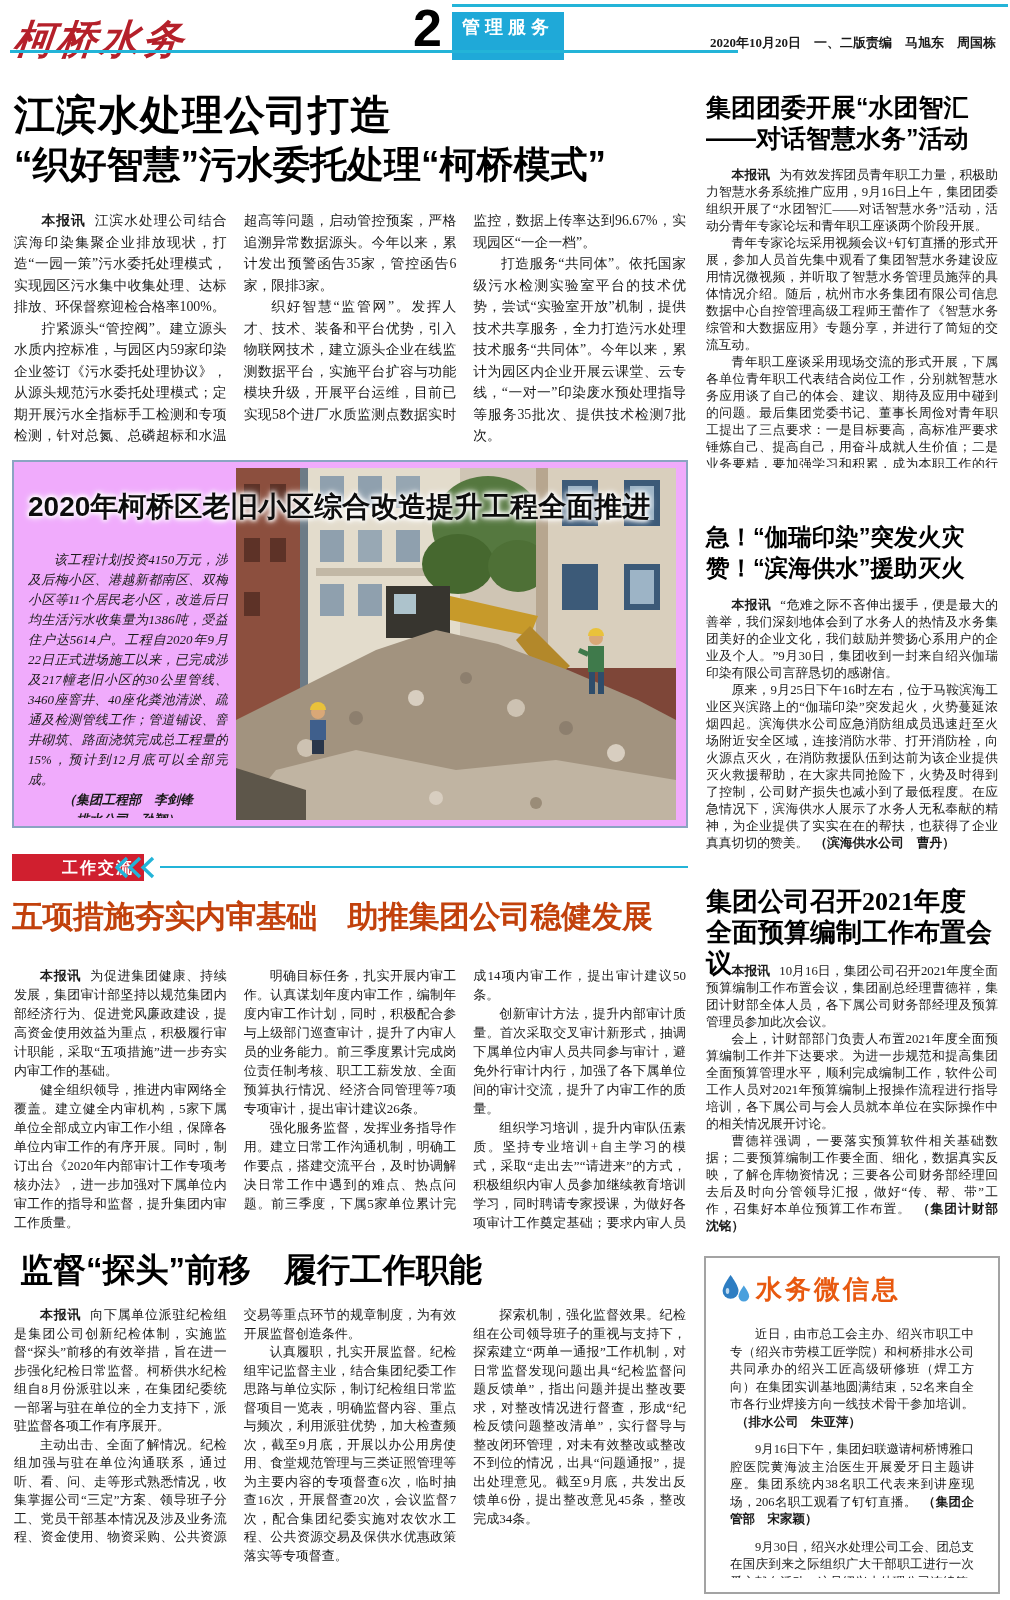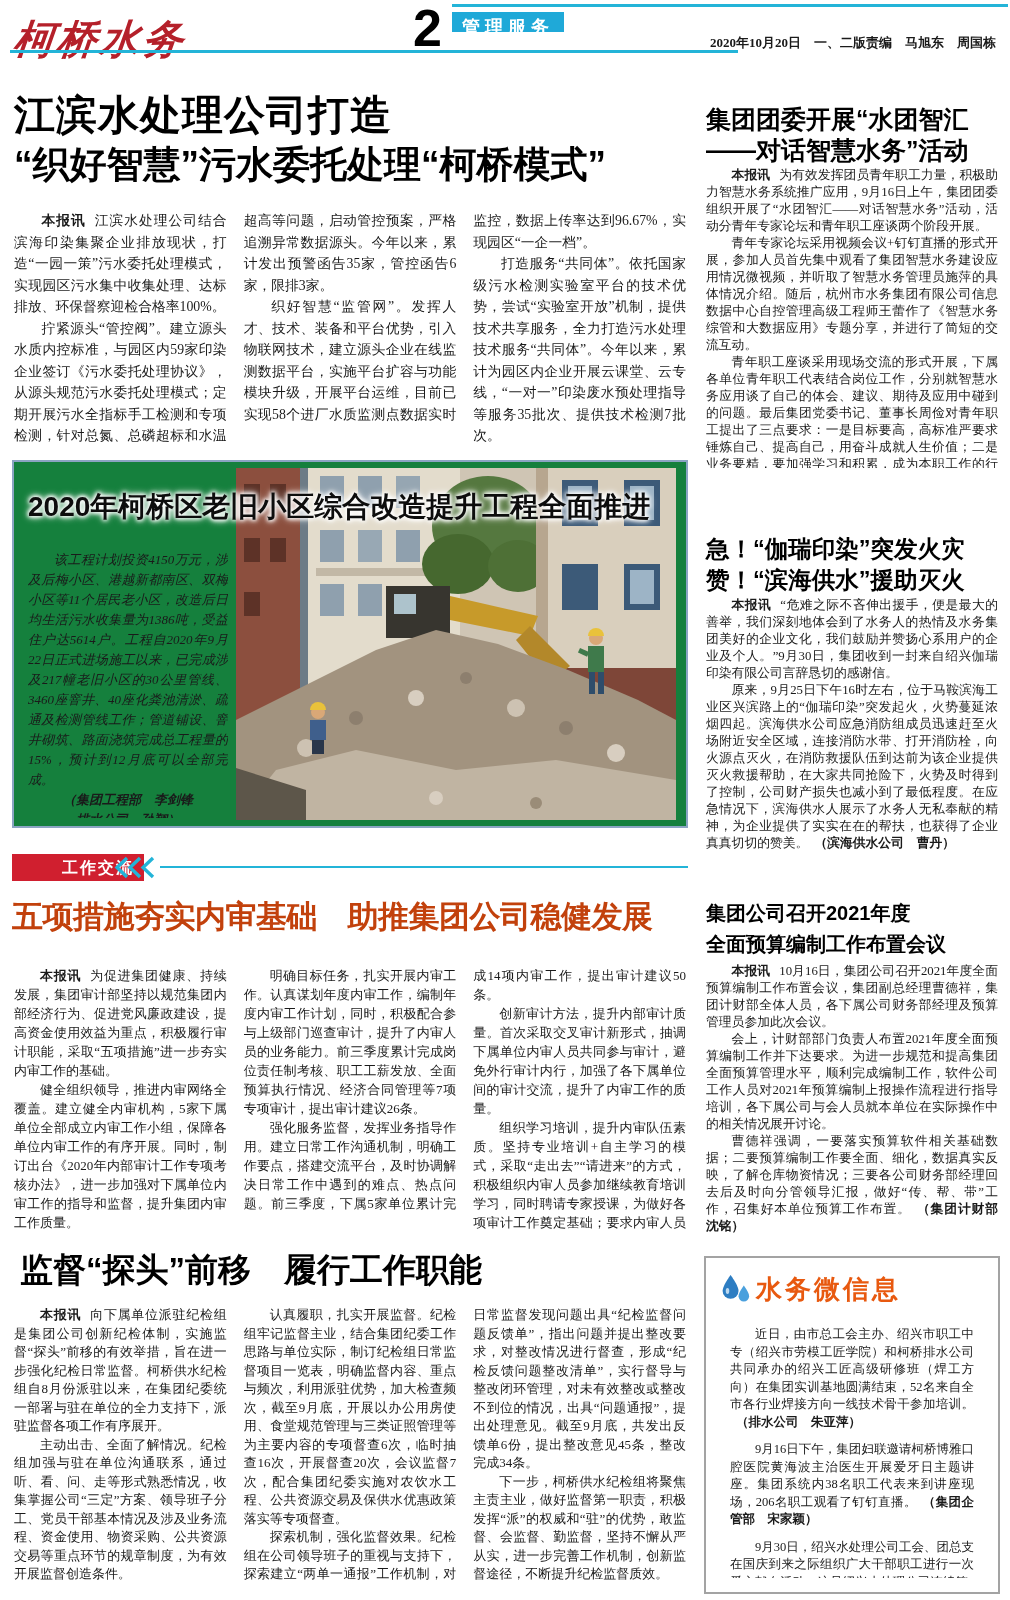--- a/index.html
+++ b/index.html
@@ -6,40 +6,40 @@
   body{width:1010px;height:1600px;background:#ffffff;position:relative;overflow:hidden;
        font-family:"Liberation Serif","DejaVu Serif",serif;color:#1a1a1a;}
   .abs{position:absolute;}
   .sans{font-family:"Liberation Sans","DejaVu Sans",sans-serif;}
 
   
   .masthead{left:14px;top:12px;font-size:40px;font-weight:bold;font-style:italic;
             color:#b5202a;letter-spacing:3px;transform:skewX(-6deg);}
   .top-rule{left:452px;top:4px;width:556px;height:3px;background:#23b4d8;}
   .page-num{left:413px;top:0px;font-size:52px;font-weight:900;color:#000;line-height:56px;}
-  .section-badge{left:452px;top:12px;width:112px;height:20px;background:#1fa9d8;color:#fff;
+  .section-badge{left:452px;top:12px;width:112px;height:48px;background:#1fa9d8;color:#fff;
                  font-weight:bold;font-size:18px;letter-spacing:5px;text-align:center;line-height:31px;}
   .date-line{right:14px;top:34px;font-size:13px;font-weight:bold;}
   .header-rule{left:10px;top:50px;width:728px;height:3px;background:#23b4d8;}
 
   
   .bp{margin:0;text-indent:2em;text-align:justify;}
   .byline{margin:0;text-align:center;font-weight:bold;}
   .byline-inline{font-weight:bold;margin-left:6px;}
   .lead{font-family:"Liberation Sans","DejaVu Sans",sans-serif;font-weight:bold;margin-right:9px;}
   .cols3{column-count:3;column-gap:17px;overflow:hidden;}
 
   
   .a1-title{left:14px;top:90px;width:674px;font-weight:900;color:#000;}
   .a1-l1{font-size:41px;line-height:50px;letter-spacing:1px;}
   .a1-l2{font-size:37px;line-height:50px;}
   .a1-body{left:14px;top:210px;width:672px;height:238px;font-size:13.8px;line-height:21.5px;}
 
   
-  .reno-box{left:12px;top:460px;width:672px;height:364px;border:2px solid #8ba4c2;background:#15803d;}
+  .reno-box{left:12px;top:460px;width:672px;height:364px;border:2px solid #8ba4c2;background:#f0abfc;}
   .reno-photo{position:absolute;left:222px;top:6px;width:440px;height:352px;}
   .reno-title{position:absolute;left:14px;top:26px;width:648px;font-weight:900;font-size:28px;
               color:#0d0d0d;z-index:3;white-space:nowrap;
               text-shadow:0 0 4px #fff,0 0 4px #fff,0 0 6px #fff,0 0 8px #fff;}
   .reno-text{position:absolute;left:14px;top:88px;width:200px;height:268px;overflow:hidden;
              font-style:italic;font-size:13px;line-height:20px;}
 
   
   .sec-label{left:12px;top:854px;width:92px;height:27px;background:#d01f2f;color:#fff;
              font-weight:bold;font-size:16px;text-align:center;line-height:27px;letter-spacing:2px;padding-left:40px;}
@@ -49,24 +49,24 @@
   
   .a2-title{left:12px;top:896px;width:676px;font-weight:900;font-size:31px;letter-spacing:-0.5px;
             color:#c2410c;white-space:nowrap;}
   .a2-body{left:14px;top:966px;width:672px;height:268px;font-size:13px;line-height:19px;}
 
   
   .a4-title{left:20px;top:1248px;width:668px;font-weight:900;font-size:33px;color:#000;white-space:nowrap;}
   .a4-body{left:14px;top:1306px;width:672px;height:292px;font-size:13px;line-height:18.5px;}
 
   
-  .r-title{left:706px;width:292px;font-weight:900;color:#000;margin-top:12px;}
+  .r-title{left:706px;width:292px;font-weight:900;color:#000;}
   .r1-title{top:92px;font-size:25px;line-height:31px;}
   .r2-title{top:522px;font-size:23.5px;line-height:31px;}
-  .r3-title{top:886px;font-size:20px;line-height:31px;}
+  .r3-title{top:886px;font-size:26px;line-height:31px;font-family:Liberation Serif, serif;}
   .r-body{left:706px;width:292px;overflow:hidden;font-size:12.8px;line-height:17px;}
   .r1-body{top:166px;height:302px;}
   .r2-body{top:596px;height:278px;}
   .r3-body{top:962px;height:276px;}
 
   
   .micro-box{left:704px;top:1256px;width:292px;height:334px;border:2px solid #a3a3a3;background:#fff;}
   .micro-title-row{position:absolute;left:14px;top:14px;display:flex;align-items:center;gap:6px;}
   .micro-title{color:#e8590f;font-weight:900;font-size:26px;letter-spacing:3px;
                font-family:"Liberation Sans","DejaVu Sans",sans-serif;}
@@ -189,21 +189,20 @@
   <p class="bp">组织学习培训，提升内审队伍素质。坚持专业培训+自主学习的模式，采取“走出去”“请进来”的方式，积极组织内审人员参加继续教育培训学习，同时聘请专家授课，为做好各项审计工作奠定基础；要求内审人员利用闲暇时间主动专业知识，不断提高审计工作技能。</p>
 
 </div>
 
 <div class="abs a4-title sans">监督“探头”前移　履行工作职能</div>
 <div class="abs a4-body cols3">
   <p class="bp"><b class="lead">本报讯</b><span>向下属单位派驻纪检组是集团公司创新纪检体制，实施监督“探头”前移的有效举措，旨在进一步强化纪检日常监督。柯桥供水纪检组自8月份派驻以来，在集团纪委统一部署与驻在单位的全力支持下，派驻监督各项工作有序展开。</span></p>
   <p class="bp">主动出击、全面了解情况。纪检组加强与驻在单位沟通联系，通过听、看、问、走等形式熟悉情况，收集掌握公司“三定”方案、领导班子分工、党员干部基本情况及涉及业务流程、资金使用、物资采购、公共资源交易等重点环节的规章制度，为有效开展监督创造条件。</p>
   <p class="bp">认真履职，扎实开展监督。纪检组牢记监督主业，结合集团纪委工作思路与单位实际，制订纪检组日常监督项目一览表，明确监督内容、重点与频次，利用派驻优势，加大检查频次，截至9月底，开展以办公用房使用、食堂规范管理与三类证照管理等为主要内容的专项督查6次，临时抽查16次，开展督查20次，会议监督7次，配合集团纪委实施对农饮水工程、公共资源交易及保供水优惠政策落实等专项督查。</p>
   <p class="bp">探索机制，强化监督效果。纪检组在公司领导班子的重视与支持下，探索建立“两单一通报”工作机制，对日常监督发现问题出具“纪检监督问题反馈单”，指出问题并提出整改要求，对整改情况进行督查，形成“纪检反馈问题整改清单”，实行督导与整改闭环管理，对未有效整改或整改不到位的情况，出具“问题通报”，提出处理意见。截至9月底，共发出反馈单6份，提出整改意见45条，整改完成34条。</p>
-  <p class="bp">下一步，柯桥供水纪检组将聚焦主责主业，做好监督第一职责，积极发挥“派”的权威和“驻”的优势，敢监督、会监督、勤监督，坚持不懈从严从实，进一步完善工作机制，创新监督途径，不断提升纪检监督质效。</p>
 
 </div>
 
 <div class="abs r-title r1-title sans">
   <div>集团团委开展“水团智汇</div>
   <div>——对话智慧水务”活动</div>
 </div>
 <div class="abs r-body r1-body">
   <p class="bp"><b class="lead">本报讯</b><span>为有效发挥团员青年职工力量，积极助力智慧水务系统推广应用，9月16日上午，集团团委组织开展了“水团智汇——对话智慧水务”活动，活动分青年专家论坛和青年职工座谈两个阶段开展。</span></p>
   <p class="bp">青年专家论坛采用视频会议+钉钉直播的形式开展，参加人员首先集中观看了集团智慧水务建设应用情况微视频，并听取了智慧水务管理员施萍的具体情况介绍。随后，杭州市水务集团有限公司信息数据中心自控管理高级工程师王蕾作了《智慧水务综管和大数据应用》专题分享，并进行了简短的交流互动。</p>

